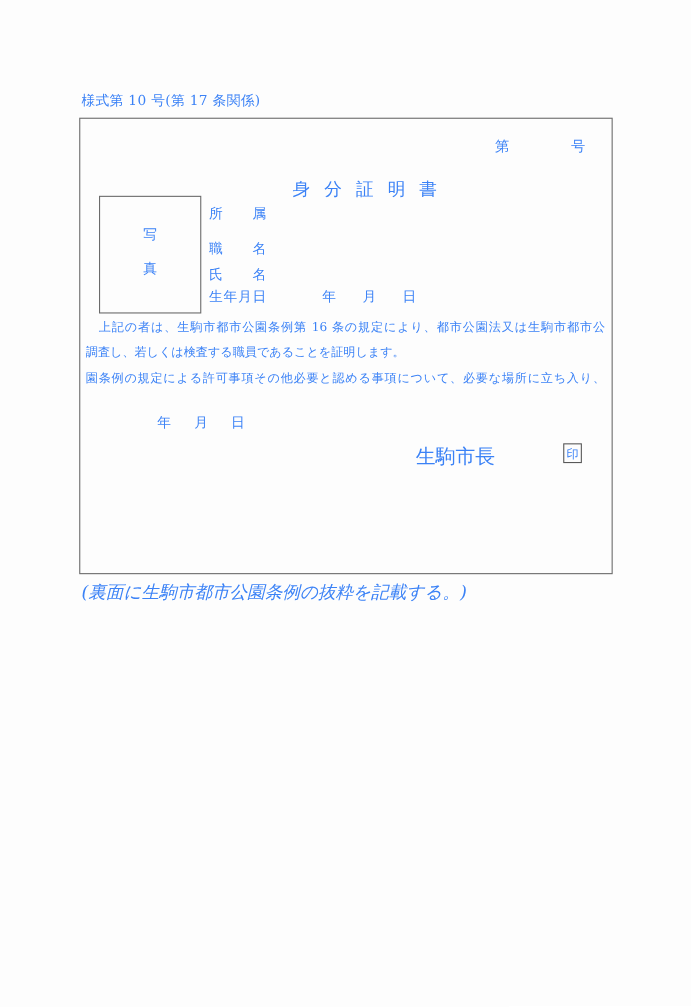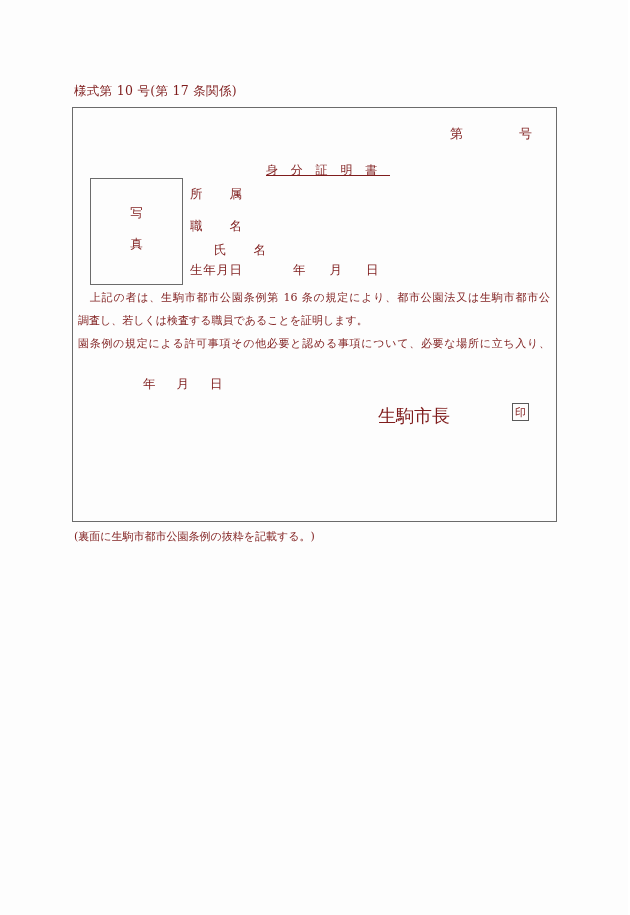--- a/index.html
+++ b/index.html
@@ -1,55 +1,55 @@
 <!DOCTYPE html>
 <html><head>
 <meta charset="utf-8">
 <style>
   html,body { margin:0; padding:0; background:#ffffff; }
   .page {
     position:relative; width:628px; height:915px; background:#fdfdfd;
     font-family:"DejaVu Serif","Liberation Serif",serif;
-    color:#7f1d1d; font-size:12.5px; overflow:hidden;
+    color:#3b82f6; font-size:12.5px; overflow:hidden;
   }
   .form-label { position:absolute; left:74px; top:83px; font-size:12.5px; letter-spacing:0.3px; }
   .cert-box {
     position:absolute; left:72px; top:107px; width:485px; height:415px;
     border:1px solid #6b6b6b; box-sizing:border-box;
   }
   .doc-number { position:absolute; left:377px; top:19px; display:flex; gap:56px; line-height:1; font-size:13px; }
   .cert-title {
     position:absolute; left:193px; top:56px; line-height:1;
-    font-size:12px; letter-spacing:12.8px; white-space:nowrap;text-decoration:underline;
+    font-size:16px; letter-spacing:12.8px; white-space:nowrap;
   }
   .photo-box {
     position:absolute; left:17px; top:70px; width:93px; height:107px;
     border:1px solid #6b6b6b; box-sizing:border-box;
     display:flex; flex-direction:column; align-items:center; justify-content:center;
     gap:18px; padding-bottom:6px; font-size:12.5px; line-height:1;
   }
   .field-row { position:absolute; left:117px; display:flex; line-height:1; font-size:12.5px; }
   .field-label { display:inline-block; width:52px; text-align:justify; text-align-last:justify; }
   .row-affiliation { top:80px; }
   .row-jobtitle   { top:112px;justify-content:center; }
-  .row-name       { top:136px;margin-left:24px; }
+  .row-name       { top:136px; }
   .row-birthdate  { top:156px; }
   .birthdate-values { display:flex; gap:24px; margin-left:51px; }
   .body-text { position:absolute; left:5px; top:178px; width:472px; line-height:23px; font-size:11px; }
   .body-line { height:23px; text-align:justify; text-align-last:justify; }
   .body-line.last-line { text-align:left; text-align-last:left; }
   .issue-date { position:absolute; left:70px; top:270px; display:flex; gap:21px; line-height:1; font-size:12.5px; }
   .issuer { position:absolute; left:305px; top:299px; line-height:1; font-size:18px; }
   .seal-box {
     position:absolute; left:439px; top:295px; width:17px; height:18px;
     border:1px solid #595959; box-sizing:border-box;
     display:flex; align-items:center; justify-content:center;
     font-size:11px; line-height:1;
   }
-  .footnote { position:absolute; left:74px; top:529px; font-size:11px; }
+  .footnote { position:absolute; left:74px; top:529px; font-size:16px;font-style:italic; }
 </style>
 </head>
 <body>
 
 <div class="page">
 
   <div class="form-label">様式第 10 号(第 17 条関係)</div>
 
   <div class="cert-box">
 

